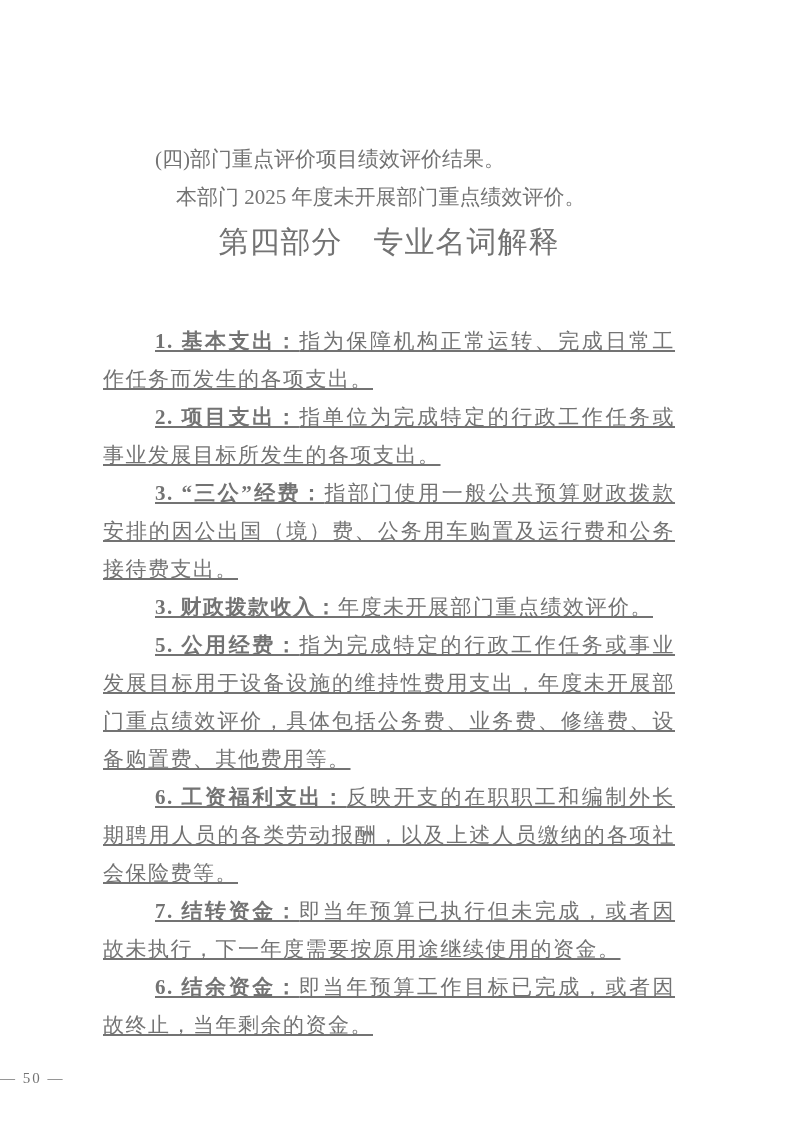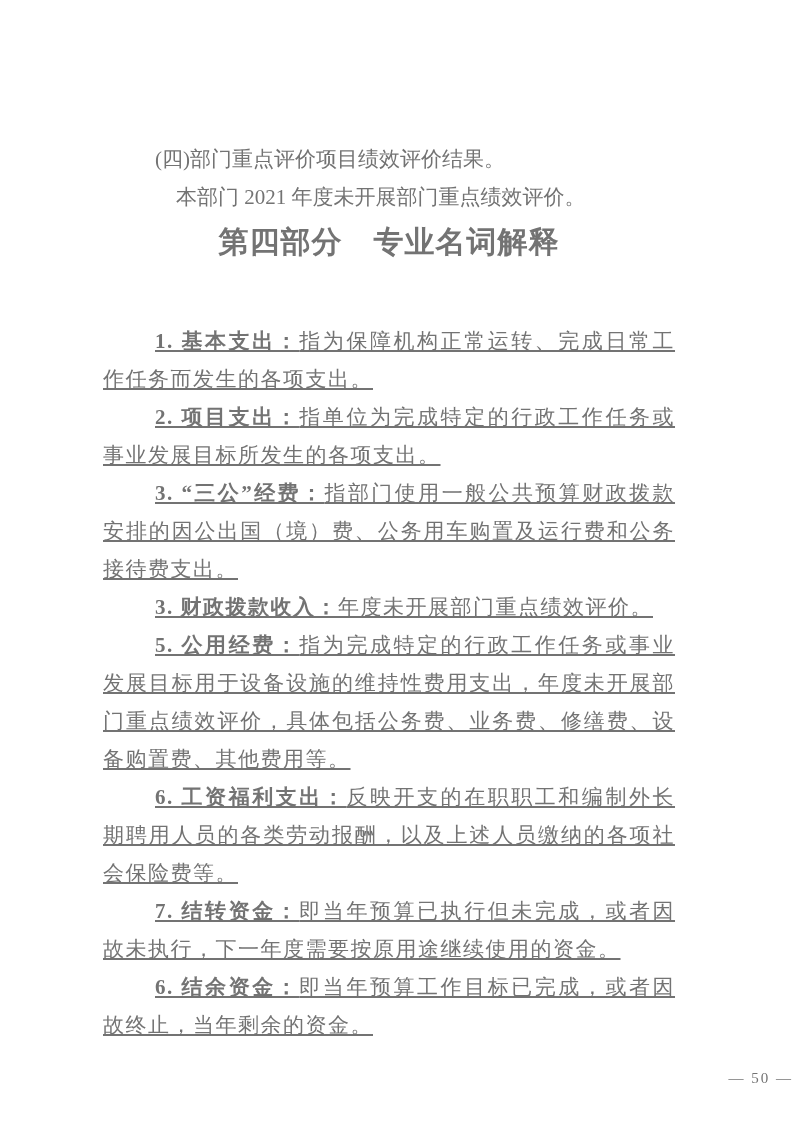--- a/index.html
+++ b/index.html
@@ -28,21 +28,21 @@
     font-size: 21px;
     line-height: 38px;
     white-space: nowrap;
   }
   .intro .l1 { text-indent: 52px; }
   .intro .l2 { text-indent: 73px; }
   .heading {
     margin: 4px 0 0 0;
     text-align: center;
     font-size: 30px;
-    font-weight: bold;
+    font-weight: normal;
     line-height: 44px;
     letter-spacing: 1px;
   }
   .terms {
     margin-top: 58px;
     text-decoration: underline;
   }
   .term {
     margin: 0;
     font-size: 21px;
@@ -52,34 +52,34 @@
     letter-spacing: 1.5px;
   }
   .term .term-label {
     font-weight: bold;
   }
   .footer {
     position: absolute;
     left: 0;
     top: 1038px;
     width: 100%;
-    text-align: right;
+    text-align: left;
     font-size: 15px;
     letter-spacing: 2px;
   }
 </style>
 </head>
 <body>
 
 <div class="page">
   <div class="content">
 
     <div class="intro">
       <p class="l1">(四)部门重点评价项目绩效评价结果。</p>
-      <p class="l2">本部门 2021 年度未开展部门重点绩效评价。</p>
+      <p class="l2">本部门 2025 年度未开展部门重点绩效评价。</p>
     </div>
 
     <h1 class="heading">第四部分　专业名词解释</h1>
 
     <div class="terms">
       <p class="term"><span class="term-label">1. 基本支出：</span><span class="term-def">指为保障机构正常运转、完成日常工作任务而发生的各项支出。</span></p>
       <p class="term"><span class="term-label">2. 项目支出：</span><span class="term-def">指单位为完成特定的行政工作任务或事业发展目标所发生的各项支出。</span></p>
       <p class="term"><span class="term-label">3. “三公”经费：</span><span class="term-def">指部门使用一般公共预算财政拨款安排的因公出国（境）费、公务用车购置及运行费和公务接待费支出。</span></p>
       <p class="term"><span class="term-label">3. 财政拨款收入：</span><span class="term-def">年度未开展部门重点绩效评价。</span></p>
       <p class="term"><span class="term-label">5. 公用经费：</span><span class="term-def">指为完成特定的行政工作任务或事业发展目标用于设备设施的维持性费用支出，年度未开展部门重点绩效评价，具体包括公务费、业务费、修缮费、设备购置费、其他费用等。</span></p>

